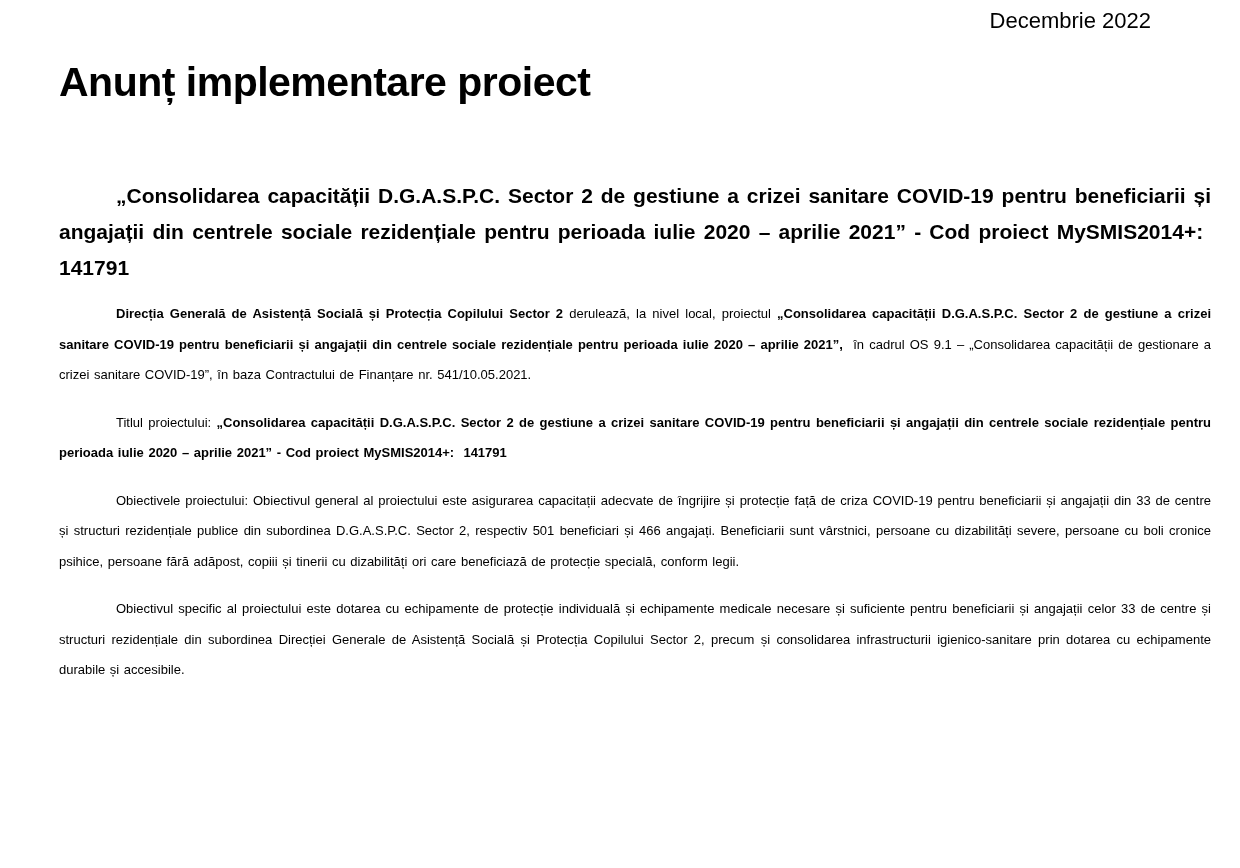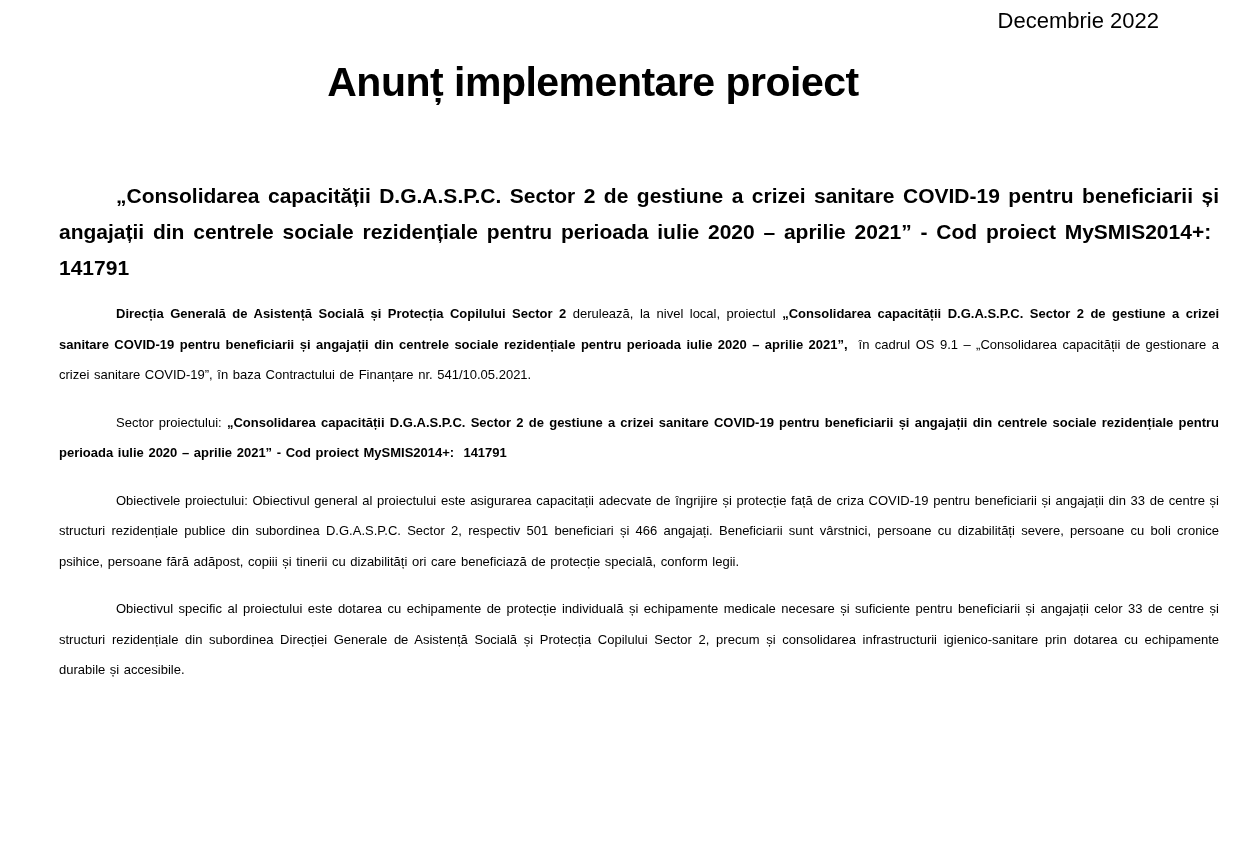--- a/index.html
+++ b/index.html
@@ -9,33 +9,32 @@
     background: #ffffff;
     overflow: hidden;
     color: #000000;
     font-family: "Liberation Sans", sans-serif;
     -webkit-font-smoothing: antialiased;
   }
   .page {
     box-sizing: border-box;
     width: 1240px;
     height: 868px;
-    padding: 6px 21px 0 59px;
+    padding: 6px 29px 0 59px;
     overflow: hidden;
     border-radius: 9px;
   }
   .date {
     text-align: right;
     padding-right: 60px;
     font-size: 22px;
     line-height: 30px;
     font-weight: 400;
   }
   .title {
-    text-align: center;
     font-size: 41px;
     line-height: 48px;
     font-weight: 700;
     letter-spacing: -0.5px;
     margin: 22px 92px 0 0;
   }
   .docbody { margin-top: 72px; }
   .para {
     font-size: 13px;
     line-height: 30.5px;
@@ -56,17 +55,17 @@
 </style>
 </head>
 <body>
 
 <div class="page">
   <div class="date">Decembrie 2022</div>
   <h1 class="title">Anunț implementare proiect</h1>
   <div class="docbody" id="paragraphs">
       <p class="para lead"><span class="b">„Consolidarea capacității D.G.A.S.P.C. Sector 2 de gestiune a crizei sanitare COVID-19 pentru beneficiarii și angajații din centrele sociale rezidențiale pentru perioada iulie 2020 – aprilie 2021” - Cod proiect MySMIS2014+:&nbsp; 141791</span></p>
       <p class="para"><span class="b">Direcția Generală de Asistență Socială și Protecția Copilului Sector 2</span><span> derulează, la nivel local, proiectul </span><span class="b">„Consolidarea capacității D.G.A.S.P.C. Sector 2 de gestiune a crizei sanitare COVID-19 pentru beneficiarii și angajații din centrele sociale rezidențiale pentru perioada iulie 2020 – aprilie 2021”,</span><span>&nbsp; în cadrul OS 9.1 – „Consolidarea capacității de gestionare a crizei sanitare COVID-19”, în baza Contractului de Finanțare nr. 541/10.05.2021.</span></p>
-      <p class="para"><span>Sector proiectului: </span><span class="b">„Consolidarea capacității D.G.A.S.P.C. Sector 2 de gestiune a crizei sanitare COVID-19 pentru beneficiarii și angajații din centrele sociale rezidențiale pentru perioada iulie 2020 – aprilie 2021” - Cod proiect MySMIS2014+:&nbsp; 141791</span></p>
+      <p class="para"><span>Titlul proiectului: </span><span class="b">„Consolidarea capacității D.G.A.S.P.C. Sector 2 de gestiune a crizei sanitare COVID-19 pentru beneficiarii și angajații din centrele sociale rezidențiale pentru perioada iulie 2020 – aprilie 2021” - Cod proiect MySMIS2014+:&nbsp; 141791</span></p>
       <p class="para"><span>Obiectivele proiectului: Obiectivul general al proiectului este asigurarea capacitații adecvate de îngrijire și protecție față de criza COVID-19 pentru beneficiarii și angajații din 33 de centre și structuri rezidențiale publice din subordinea D.G.A.S.P.C. Sector 2, respectiv 501 beneficiari și 466 angajați. Beneficiarii sunt vârstnici, persoane cu dizabilități severe, persoane cu boli cronice psihice, persoane fără adăpost, copiii și tinerii cu dizabilități ori care beneficiază de protecție specială, conform legii.</span></p>
       <p class="para gap-top"><span>Obiectivul specific al proiectului este dotarea cu echipamente de protecție individuală și echipamente medicale necesare și suficiente pentru beneficiarii și angajații celor 33 de centre și structuri rezidențiale din subordinea Direcției Generale de Asistență Socială și Protecția Copilului Sector 2, precum și consolidarea infrastructurii igienico-sanitare prin dotarea cu echipamente durabile și accesibile.</span></p>
     </div>
 </div>
 
 </body></html>

